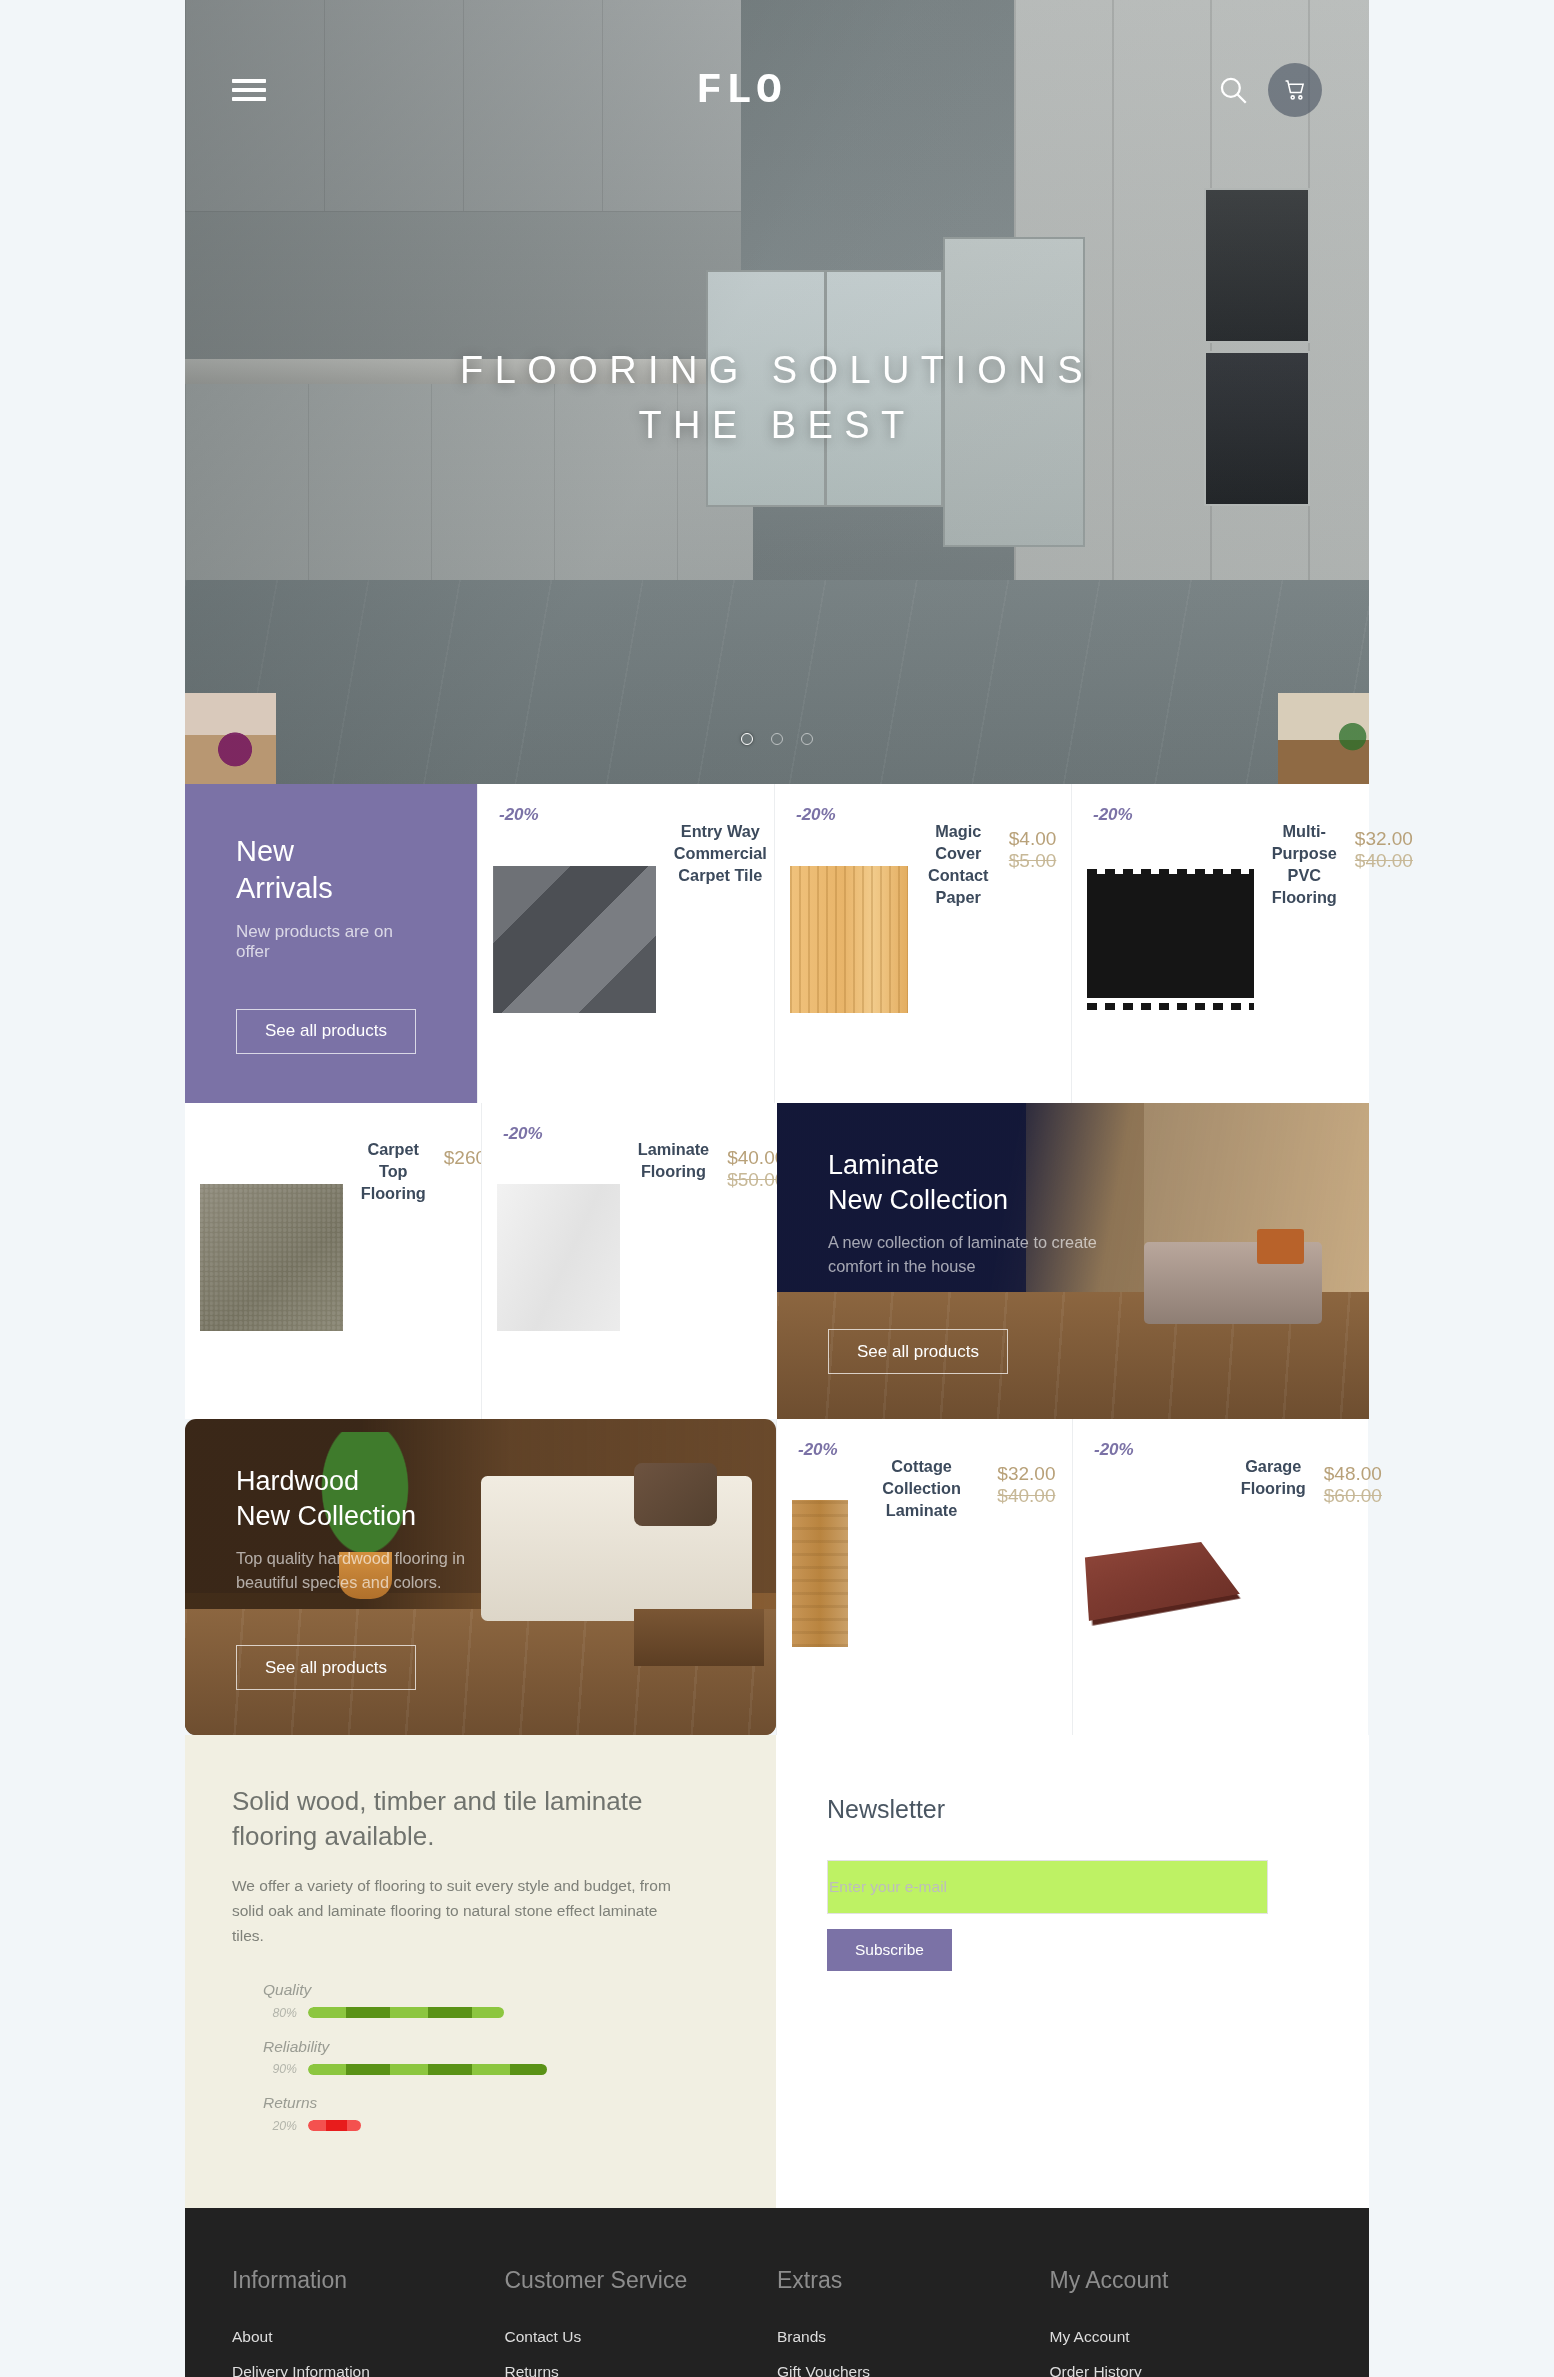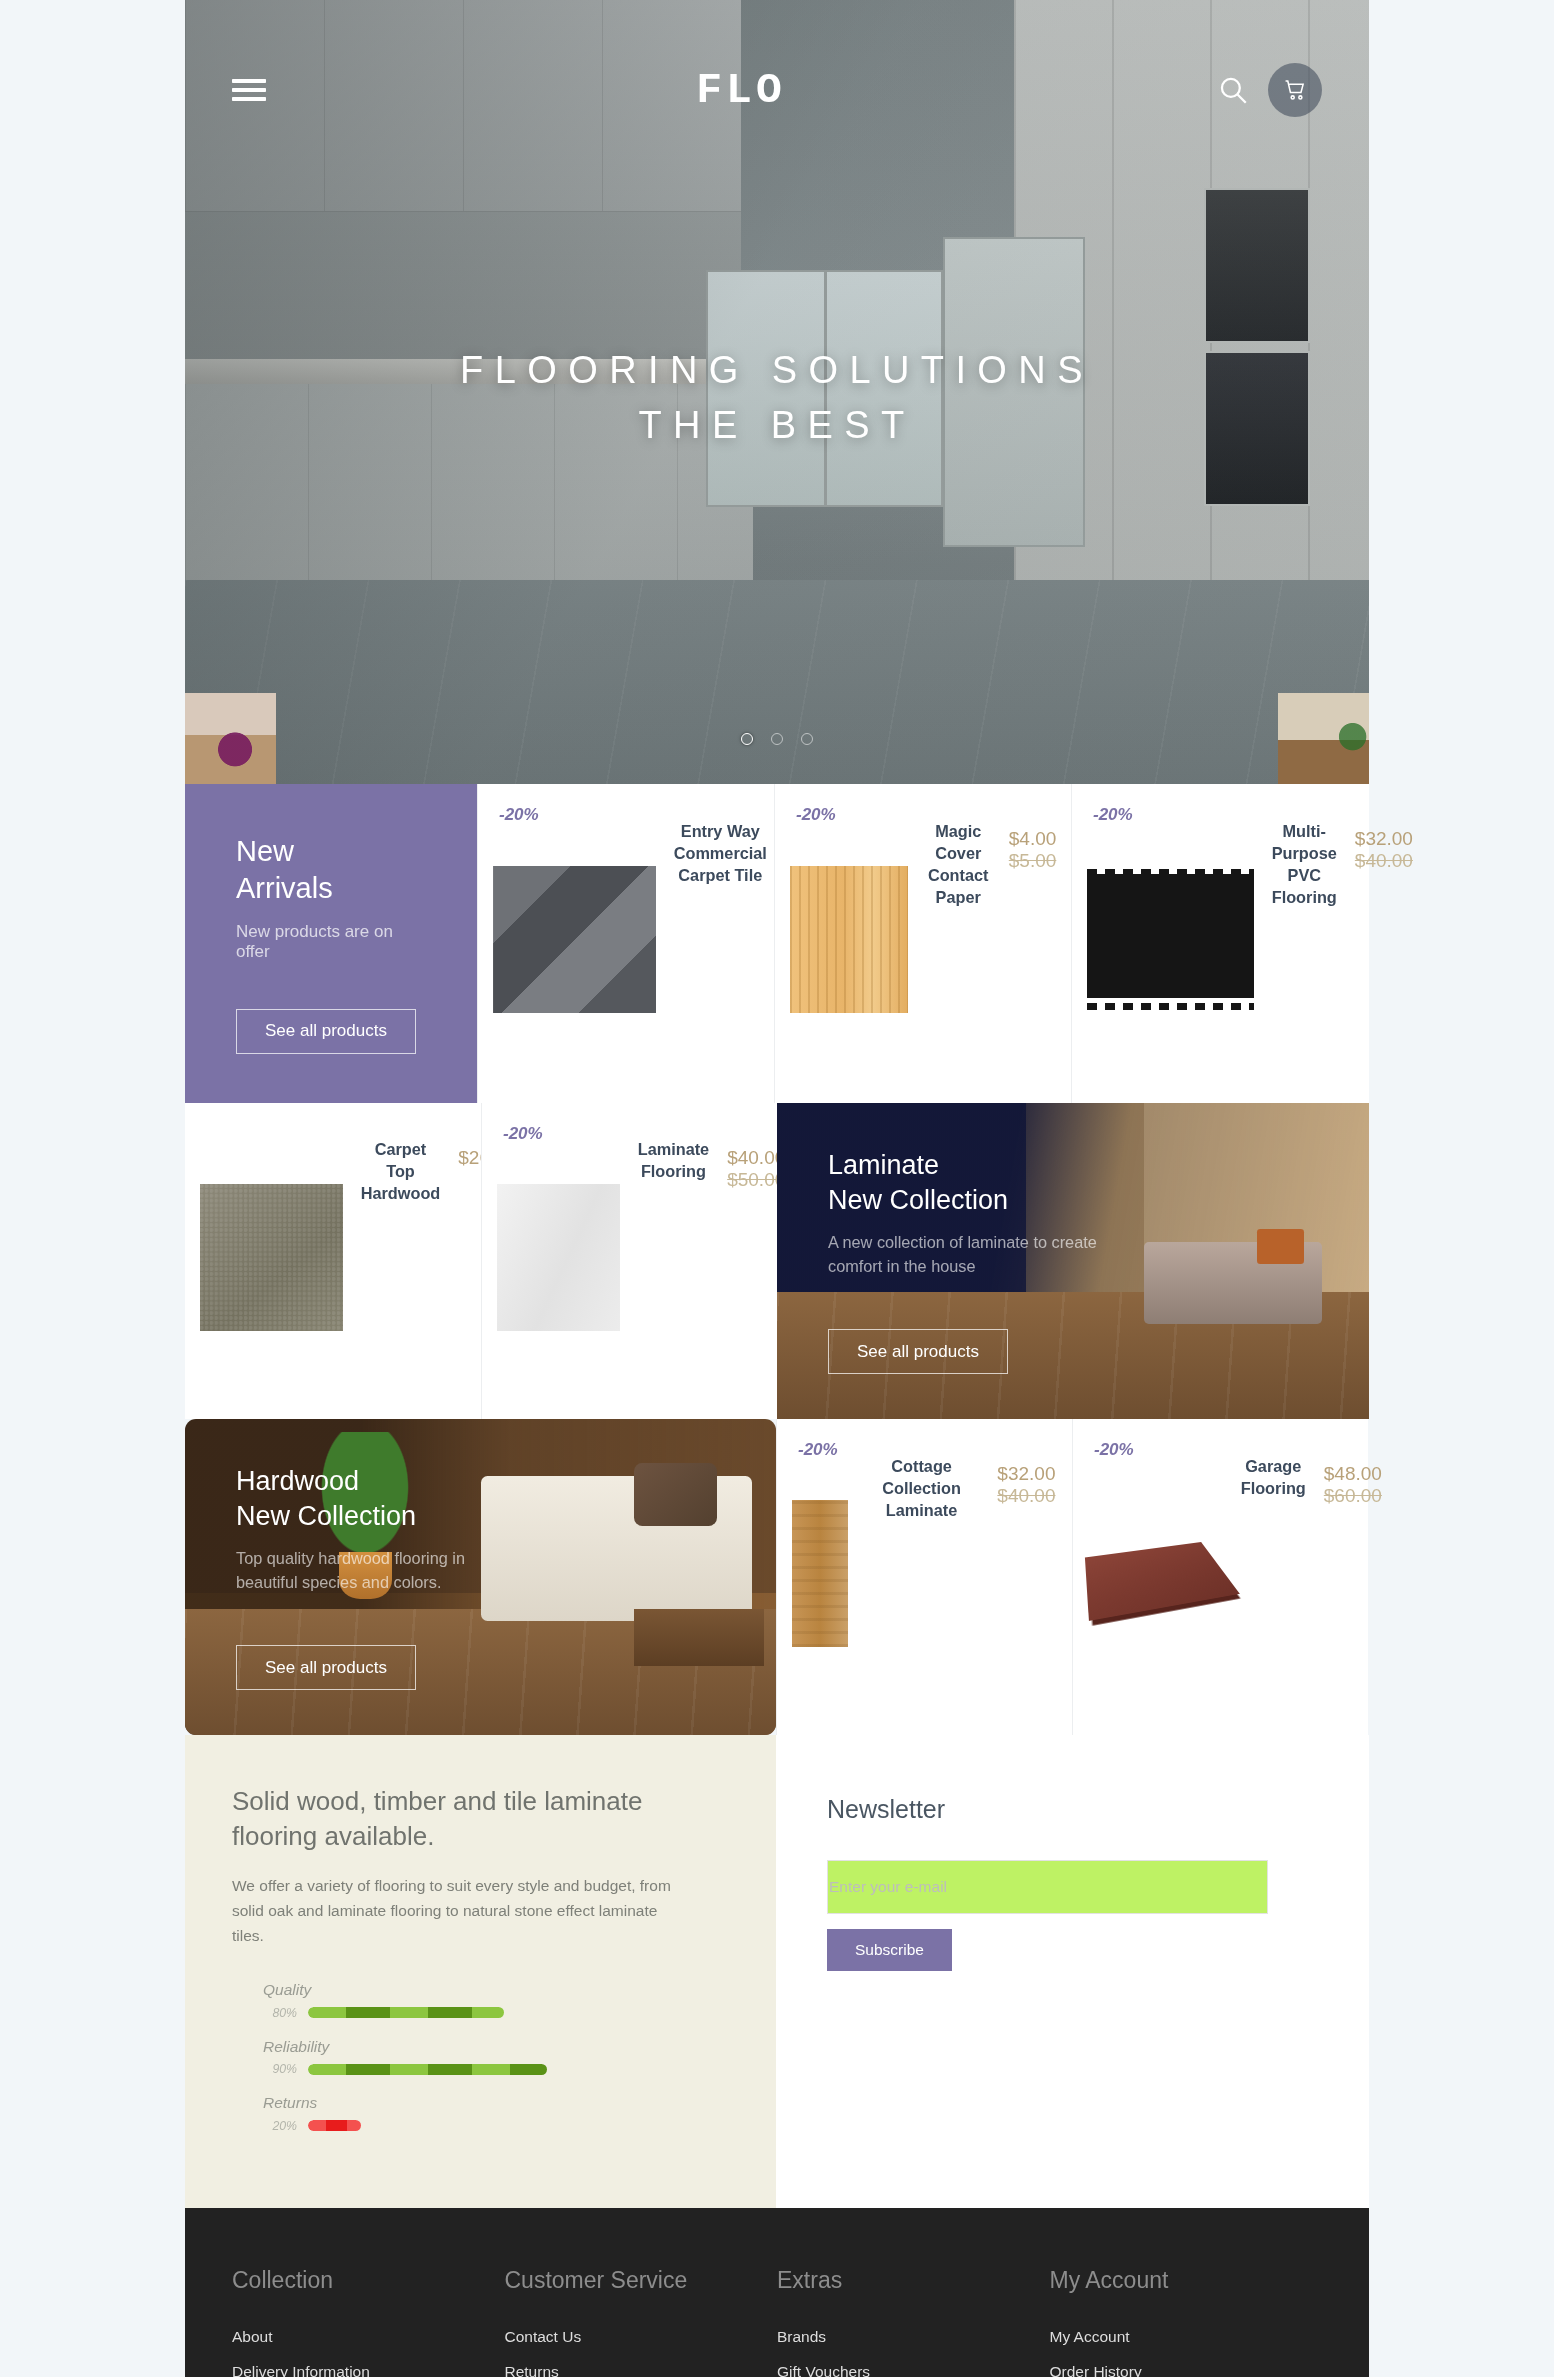--- a/index.html
+++ b/index.html
@@ -354,21 +354,21 @@
       </div>
     </div>
   </section>
 
   <section class="row">
     <div class="pcard" style="width:296px;border-left:0">
       <span class="badge"></span>
       <span class="pimg-wrap">
           <i class="pimg sw-carpetbrown"></i>
         </span>
-      <div class="ptitle">Carpet Top Hardwood</div>
+      <div class="ptitle">Carpet Top Flooring</div>
       <div class="pprice">
         <span>$260.00</span>
         <span class="old"></span>
       </div>
     </div>
 
     <div class="pcard" style="width:296px">
       <span class="badge">-20%</span>
       <span class="pimg-wrap">
           <i class="pimg sw-laminate-white"></i>
@@ -483,21 +483,21 @@
 
     <div class="news" style="width:593px">
       <h2>Newsletter</h2>
       <input type="text" placeholder="Enter your e-mail" style="">
       <button class="btn-solid">Subscribe</button>
     </div>
   </section>
 
   <footer class="footer">
     <div class="fcol">
-      <h4>Collection</h4>
+      <h4>Information</h4>
       <a>About</a>
       <a>Delivery Information</a>
 
     </div>
     <div class="fcol">
       <h4>Customer Service</h4>
       <a>Contact Us</a>
       <a>Returns</a>
 
     </div>

